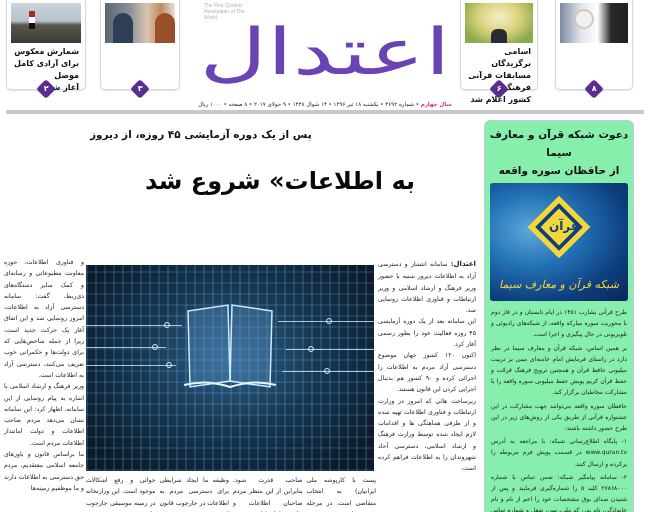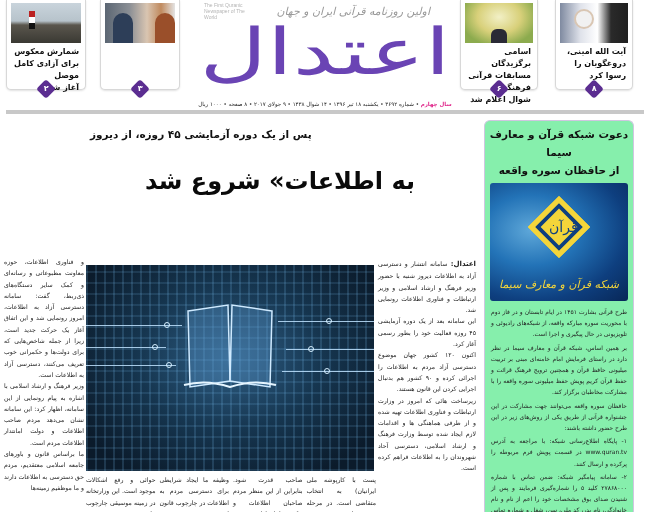--- a/index.html
+++ b/index.html
@@ -72,21 +72,21 @@
   .sidebar-photo {
     position: relative; margin: 4px 5px 0 5px; height: 118px; border-radius: 3px; overflow: hidden;
     background: radial-gradient(ellipse at 30% 40%, #5fa8d9 0%, #2373b7 35%, #0e3f7f 70%, #082757 100%);
   }
   .sidebar-photo .diamond {
     position: absolute; left: 50%; top: 22px; width: 44px; height: 44px; margin-left: -22px;
     background: #f4d53a; transform: rotate(45deg); border: 5px solid #f4d53a; box-shadow: inset 0 0 0 4px #0e3f7f;
   }
   .sidebar-photo .diamond-inner {
     position: absolute; left: 50%; top: 36px; margin-left: -10px; width: 20px; height: 16px;
-    color: #0e3f7f; font-size: 14px; font-weight: normal; text-align: center;
+    color: #0e3f7f; font-size: 12px; font-weight: bold; text-align: center;
   }
   .sidebar-photo .brand {
     position: absolute; left: 0; right: 0; bottom: 10px; direction: rtl; text-align: center;
     color: #f4d53a; font-weight: normal; font-style: italic; font-size: 11px; font-family: "DejaVu Serif", serif;
   }
   .sidebar-body { direction: rtl; text-align: justify; padding: 5px 6px 0 6px; font-size: 6px; line-height: 11.2px; color: #222; }
   .sidebar-body p { margin-bottom: 2px; }
 
   
   .kicker {
@@ -138,42 +138,36 @@
   <div class="badge">
       <span>۳</span>
     </div>
 </div>
 
 <div class="teaser" style="left:460px; width:78px;padding-left:25px;">
   <div class="photo ph-speaker"></div>
   <div class="caption">
     <span class="line">اسامی برگزیدگان</span>
     <span class="line">مسابقات قرآنی فرهنگیان</span>
-    <span class="line">شوال اعلام شد</span>
+    <span class="line">کشور اعلام شد</span>
   </div>
   <div class="badge">
       <span>۶</span>
     </div>
 </div>
 
 <div class="teaser" style="left:555px; width:78px;">
   <div class="photo ph-clerics"></div>
-  <div class="caption">
-
-    <span class="line">آیت الله امینی،</span>
-    <span class="line">دروغگویان را رسوا کرد</span>
-  </div>
   <div class="badge">
       <span>۸</span>
     </div>
 </div>
 
 <div class="logo-wrap">
   <div class="logo-tagline-en">The First Quranic Newspaper of The World</div>
-  <div class="logo-tagline-fa">اولین روزنامه قرآنی ایران و جهان</div>
   <div class="logo-word">اعتدال</div>
 </div>
 
 <div class="dateline">
   <span class="year">سال چهارم</span>
   <span> • </span>
   <span>شماره ۳۶۹۲</span>
   <span> • </span>
   <span>یکشنبه ۱۸ تیر ۱۳۹۶</span>
   <span> • </span>

